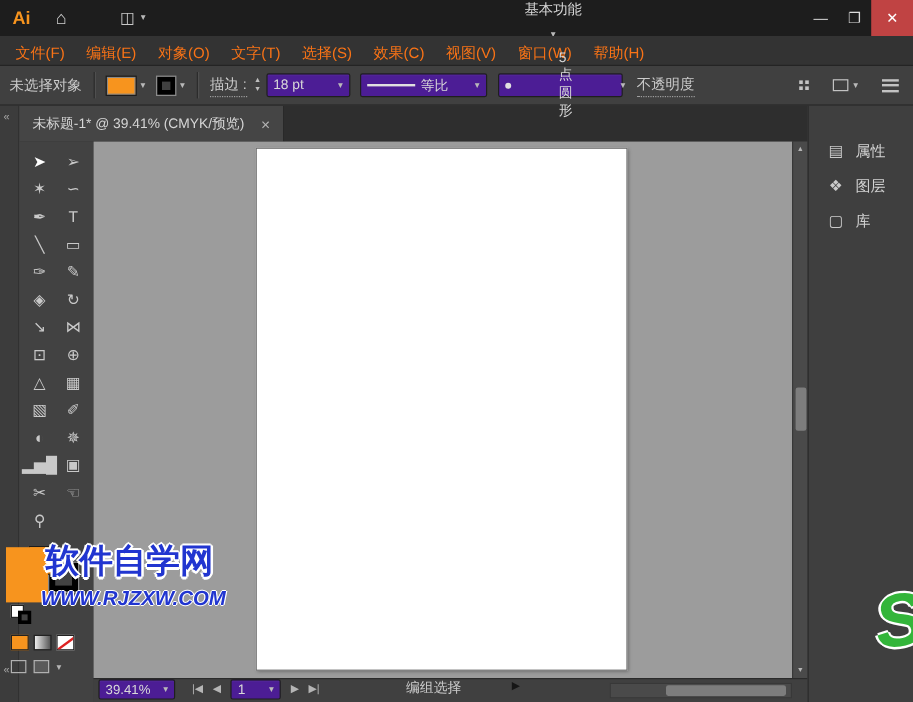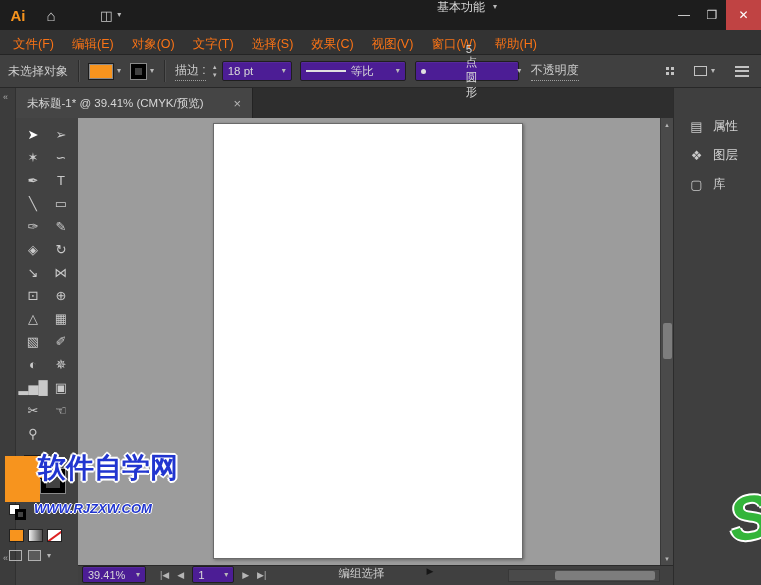--- a/index.html
+++ b/index.html
@@ -6,21 +6,21 @@
   html,body { width:761px; height:585px; overflow:hidden; }
   body { position:relative; background:#404040; font-family:"Liberation Sans","DejaVu Sans",sans-serif; cursor:default; }
 
   
   #titlebar { position:absolute; left:0; top:0; width:761px; height:30px; background:#1d1d1d; display:flex; align-items:center; color:#cccccc; z-index:10; }
   #app-logo { width:36px; height:30px; display:flex; align-items:center; justify-content:center; color:#f7941e; font-weight:bold; font-size:15px; }
   #home-btn { width:30px; text-align:center; font-size:15px; color:#d0d0d0; }
   #arrange-btn { margin-left:34px; display:flex; align-items:center; gap:5px; }
   .gridglyph { font-size:13px; color:#c9c9c9; }
   .caret { font-size:8px; color:#b9b9b9; line-height:1; }
-  #workspace { position:absolute; left:437px; top:0; height:14px; display:flex; align-items:center; gap:8px; font-size:12px; color:#d8d8d8; }
+  #workspace { position:absolute; left:437px; top:0; height:14px; display:flex; align-items:center; gap:8px; font-size:12px; color:#d8d8d8;flex-direction:column; }
   #stock-search { position:absolute; left:527px; top:6px; width:138px; height:19px; border:1px solid #5c5c5c; border-radius:10px; background:#262626; display:flex; align-items:center; gap:6px; padding:0 8px; color:#8f8f8f; font-size:11px; font-family:"DejaVu Sans Mono","Liberation Mono",monospace; }
   .mag { width:7px; height:7px; border:1px solid #8f8f8f; border-radius:50%; position:relative; flex:none; }
   .mag::after { content:""; position:absolute; width:5px; height:1px; background:#8f8f8f; transform:rotate(45deg); left:5px; top:8px; }
   #winbtns { position:absolute; right:0; top:0; height:30px; display:flex; }
   .winbtn { width:28px; height:30px; display:flex; align-items:center; justify-content:center; font-size:12px; color:#dcdcdc; }
   #btn-close { width:35px; background:#c04343; color:#ffffff; }
 
   
   #menubar { position:absolute; left:0; top:30px; width:761px; height:25px; background:#333333; border-bottom:1px solid #242424; display:flex; align-items:center; padding-left:4px; z-index:10; }
   .menu-item { padding:2px 9px; font-size:12.5px; color:#f97316; height:25px; display:flex; align-items:flex-end; }
@@ -50,21 +50,21 @@
   .hamb { display:flex; flex-direction:column; gap:2.5px; width:14px; }
   .hamb i { height:2px; background:#c3c3c3; display:block; }
 
   
   #leftstrip { position:absolute; left:0; top:88px; width:16px; height:497px; background:#3c3c3c; border-right:1px solid #313131; }
   .chev { position:absolute; left:3px; color:#a8a8a8; font-size:9px; }
   #chev-top { top:4px; } #chev-bottom { bottom:22px; }
 
   
   #tabbar { position:absolute; left:16px; top:88px; width:657px; height:30px; background:#2e2e2e; display:flex; }
-  #doc-tab { height:30px; background:#454545; display:flex; align-items:center; gap:30px; padding:0 11px; font-size:11.5px; color:#d6d6d6; border-right:1px solid #232323; }
+  #doc-tab { height:30px; background:#454545; display:flex; align-items:center; gap:14px; padding:0 11px; font-size:11.5px; color:#d6d6d6; border-right:1px solid #232323; }
   #tab-close { color:#b5b5b5; font-size:13px; }
 
   
   #toolbar { position:absolute; left:16px; top:118px; width:62px; height:467px; background:#424242; }
   #tools { display:grid; grid-template-columns:repeat(2,28px); justify-content:center; padding-top:5px; }
   .tool { height:23px; display:flex; align-items:center; justify-content:center; color:#c9c9c9; font-size:13px; }
   #tools div:first-of-type { color:#ffffff; }
   #fs-fill { position:absolute; left:24px; top:455px; width:24px; height:24px; background:#f7941e; border:1px solid #1c1c1c; z-index:6; }
   #fs-stroke { position:absolute; left:41px; top:469px; width:24px; height:24px; border:5px solid #000; outline:1px solid #8a8a8a; background:#424242; z-index:5; }
   #mini-back { position:absolute; left:9px; top:504px; width:11px; height:11px; background:#ffffff; border:1px solid #222; z-index:6; }
@@ -103,22 +103,22 @@
   #rightpanel { position:absolute; left:673px; top:88px; width:88px; height:497px; background:#3f3f3f; border-left:1px solid #2c2c2c; }
   #panel-list { margin-top:24px; display:flex; flex-direction:column; gap:1px; }
   .ptab { height:28px; display:flex; align-items:center; gap:9px; padding-left:15px; color:#d2d2d2; font-size:12.5px; }
   .picon { font-size:13px; color:#c9c9c9; width:15px; text-align:center; }
 
   
   #watermark { position:absolute; left:4px; top:452px; z-index:60; }
   #wm-square { position:absolute; left:1px; top:4px; width:35px; height:46px; background:#f7941e; }
   #wm-title { position:absolute; left:22px; top:-3px; font-size:28px; font-weight:bold; color:#2135d0; white-space:nowrap;
     text-shadow:-2px 0 #fff,2px 0 #fff,0 -2px #fff,0 2px #fff,-1px -1px #fff,1px -1px #fff,-1px 1px #fff,1px 1px #fff;margin-left:12px; }
-  #wm-url { position:absolute; left:30px; top:37px; font-size:13px; font-weight:bold; font-style:italic; color:#2135d0; white-space:nowrap;
-    text-shadow:-1px 0 #fff,1px 0 #fff,0 -1px #fff,0 1px #fff;margin-top:12px; }
+  #wm-url { position:absolute; left:30px; top:37px; font-size:17px; font-weight:bold; font-style:italic; color:#2135d0; white-space:nowrap;
+    text-shadow:-1px 0 #fff,1px 0 #fff,0 -1px #fff,0 1px #fff; }
   #badge-s { position:absolute; left:729px; top:482px; z-index:60; font-size:62px; font-weight:bold; font-style:italic; color:#33b53a;
     text-shadow:-2px 0 #fff,2px 0 #fff,0 -2px #fff,0 2px #fff; transform:rotate(-8deg); }
 </style>
 </head>
 <body>
 
 <div>
 
   <div id="titlebar">
     <div id="app-logo">Ai</div>

